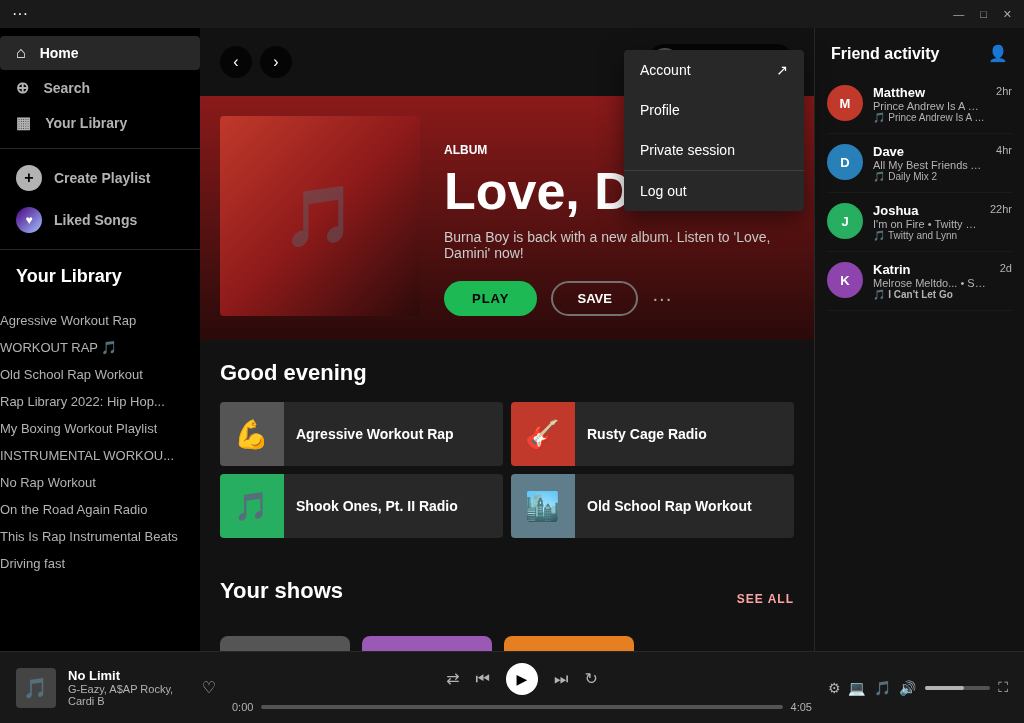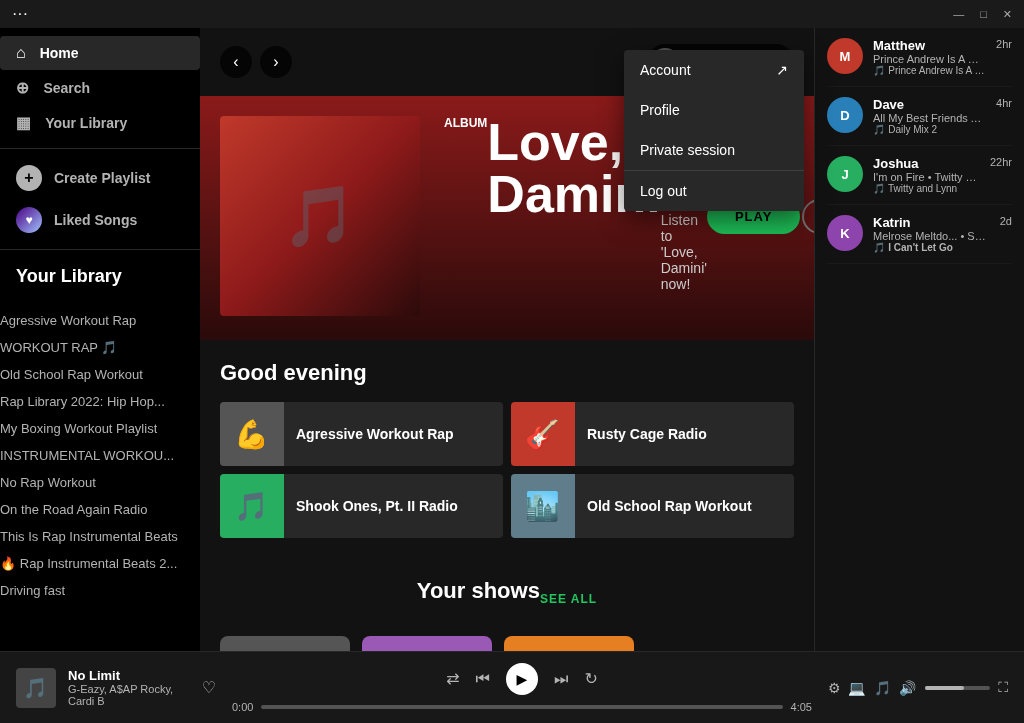--- a/index.html
+++ b/index.html
@@ -199,32 +199,32 @@
     }
     .album-cover-img {
       width: 100%;
       height: 100%;
       background: linear-gradient(135deg, #c0392b 0%, #8e1a1a 50%, #2c0a0a 100%);
       display: flex;
       align-items: center;
       justify-content: center;
       font-size: 80px;
     }
-    .album-info { display: flex; justify-content: flex-end; }
+    .album-info { display: flex; flex-direction: column; justify-content: flex-end; }
     .album-type { font-size: 12px; font-weight: 600; text-transform: uppercase; color: #fff; margin-bottom: 8px; }
     .album-title {
       font-size: 52px;
       font-weight: 900;
       line-height: 1.0;
       margin-bottom: 12px;
       color: #fff;
     }
     .album-artist { font-size: 16px; font-weight: 600; color: #fff; margin-bottom: 6px; }
     .album-desc { font-size: 14px; color: #ccc; margin-bottom: 20px; }
-    .album-actions { display: flex; gap: 2px; align-items: center; }
+    .album-actions { display: flex; gap: 14px; align-items: center; }
     .btn-play {
       background: #1db954;
       color: #000;
       border: none;
       border-radius: 20px;
       padding: 10px 28px;
       font-size: 13px;
       font-weight: 700;
       cursor: pointer;
       letter-spacing: 1px;
@@ -271,22 +271,22 @@
       font-size: 28px;
     }
     .card-label {
       padding: 0 12px;
       font-size: 14px;
       font-weight: 700;
       line-height: 1.3;
     }
 
     
-    .shows-header { display: flex; justify-content: center; align-items: center; margin-bottom: 16px; }
-    .see-all { font-size: 12px; font-weight: 600; color: #22c55e; text-transform: uppercase; cursor: pointer; letter-spacing: 1px; }
+    .shows-header { display: flex; justify-content: space-between; align-items: center; margin-bottom: 16px; }
+    .see-all { font-size: 12px; font-weight: 600; color: #fca5a5; text-transform: uppercase; cursor: pointer; letter-spacing: 1px; }
     .shows-row { display: flex; gap: 12px; }
     .show-card {
       width: 130px;
       flex-shrink: 0;
       background: #282828;
       border-radius: 8px;
       overflow: hidden;
       cursor: pointer;
     }
     .show-thumb {
@@ -529,23 +529,20 @@
         <div class="library-item">
           <span>No Rap Workout</span>
         </div>
         <div class="library-item">
           <span>On the Road Again Radio</span>
         </div>
         <div class="library-item">
           <span>This Is Rap Instrumental Beats</span>
         </div>
         <div class="library-item">
-          <span>🔥 Rap Instrumental Beats 2...</span>
-        </div>
-        <div class="library-item">
           <span>Driving fast</span>
         </div>
       </div>
   </div>
 
   <div class="center-content">
 
     <div class="top-nav">
       <div class="nav-arrows">
         <button class="nav-arrow">‹</button>
@@ -612,20 +609,24 @@
         </div>
         <div class="show-card">
           <div class="show-thumb thumb-orange">🎤</div>
         </div>
       </div>
     </div>
 
   </div>
 
   <div class="right-sidebar">
+    <div class="right-header">
+      <span class="right-title">Friend activity</span>
+      <button style="background:none;border:none;color:#b3b3b3;font-size:16px;cursor:pointer;">👤</button>
+    </div>
     <div class="friend-list" id="friend-list">
     <div class="friend-item">
     <div class="friend-avatar" style="background:#c0392b;">M</div>
     <div class="friend-info">
       <div class="friend-name">Matthew</div>
       <div class="friend-track">Prince Andrew Is A Swea... • The K...</div>
       <div class="friend-track" style="font-size:10px;">🎵 Prince Andrew Is A Sweaty Nonce</div>
     </div>
     <span class="friend-time">2hr</span>
   </div>

